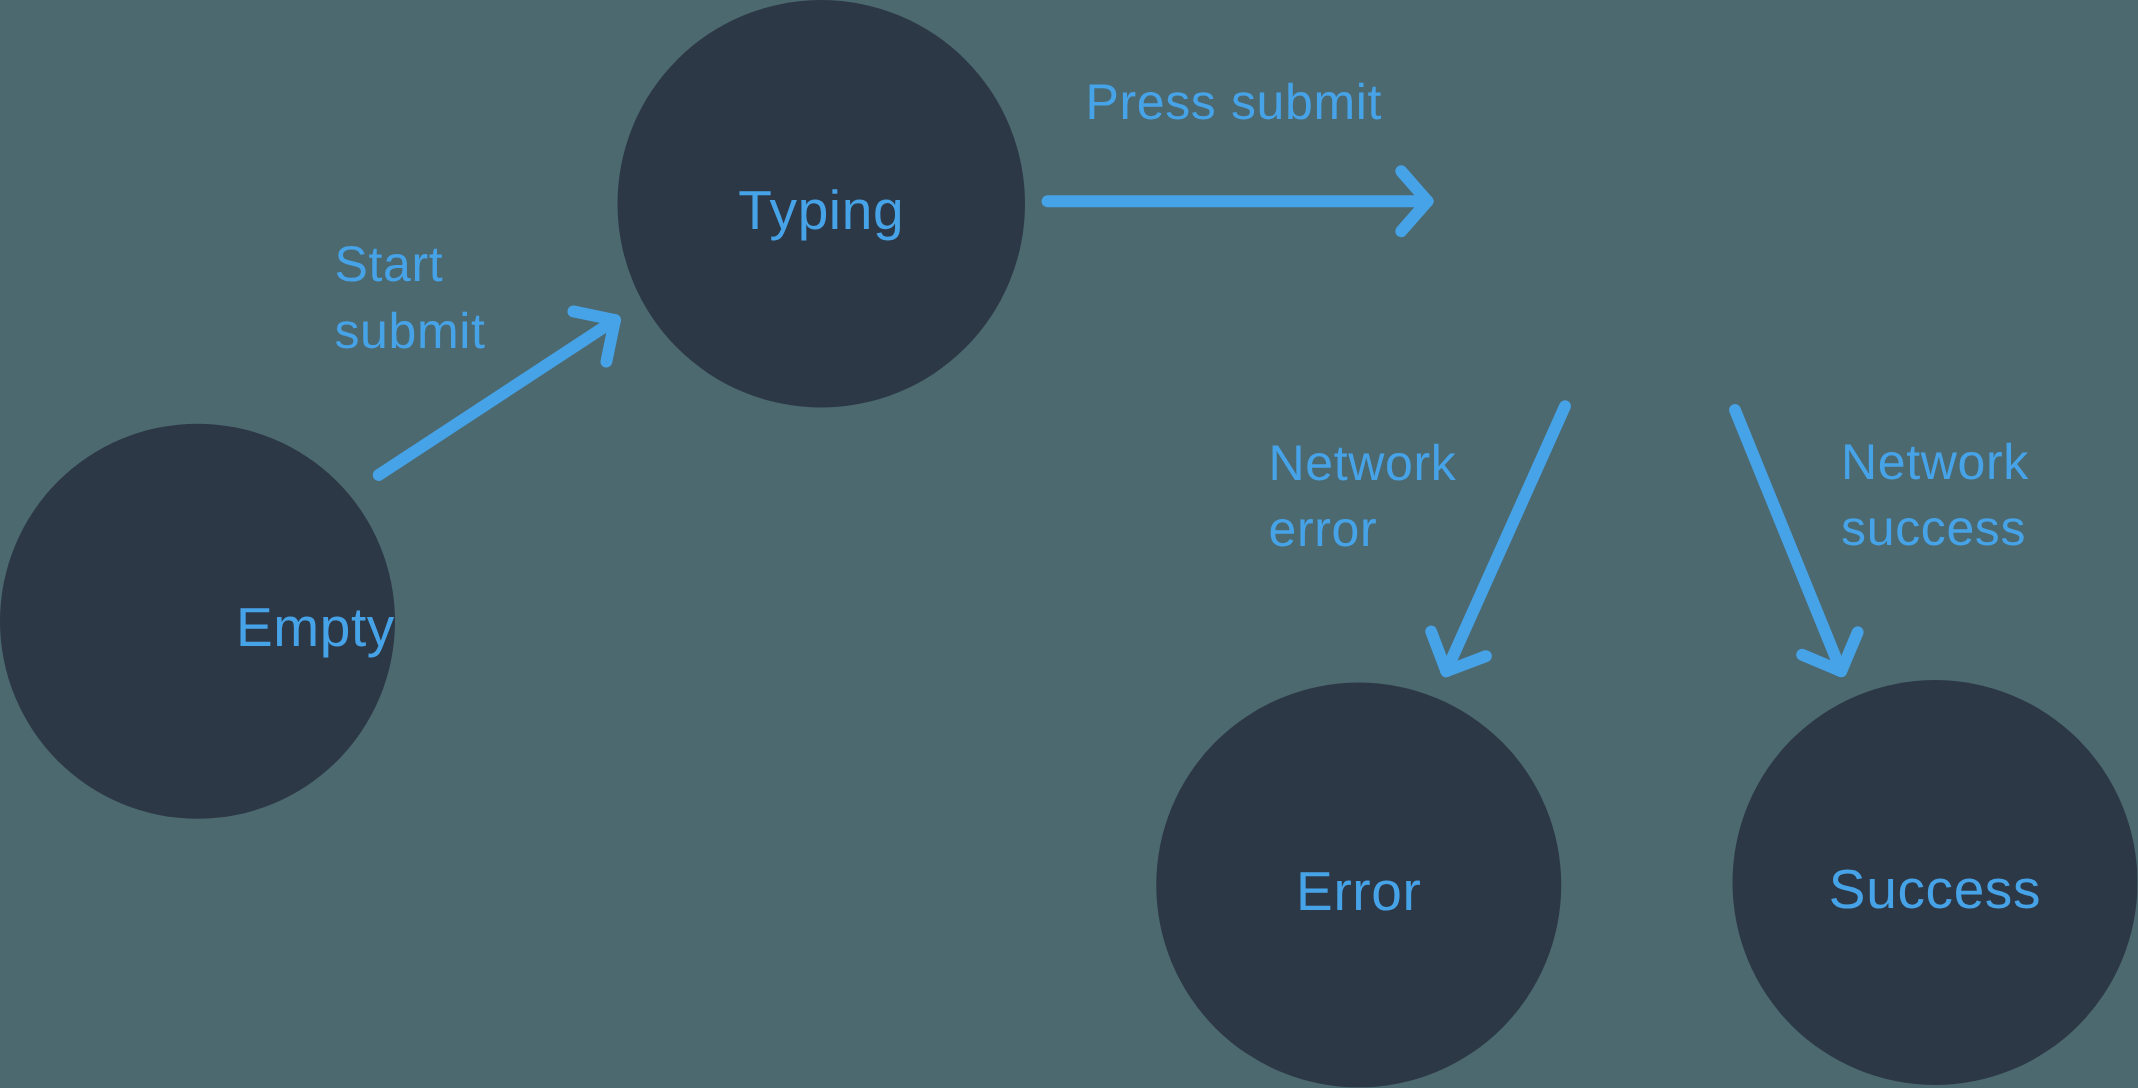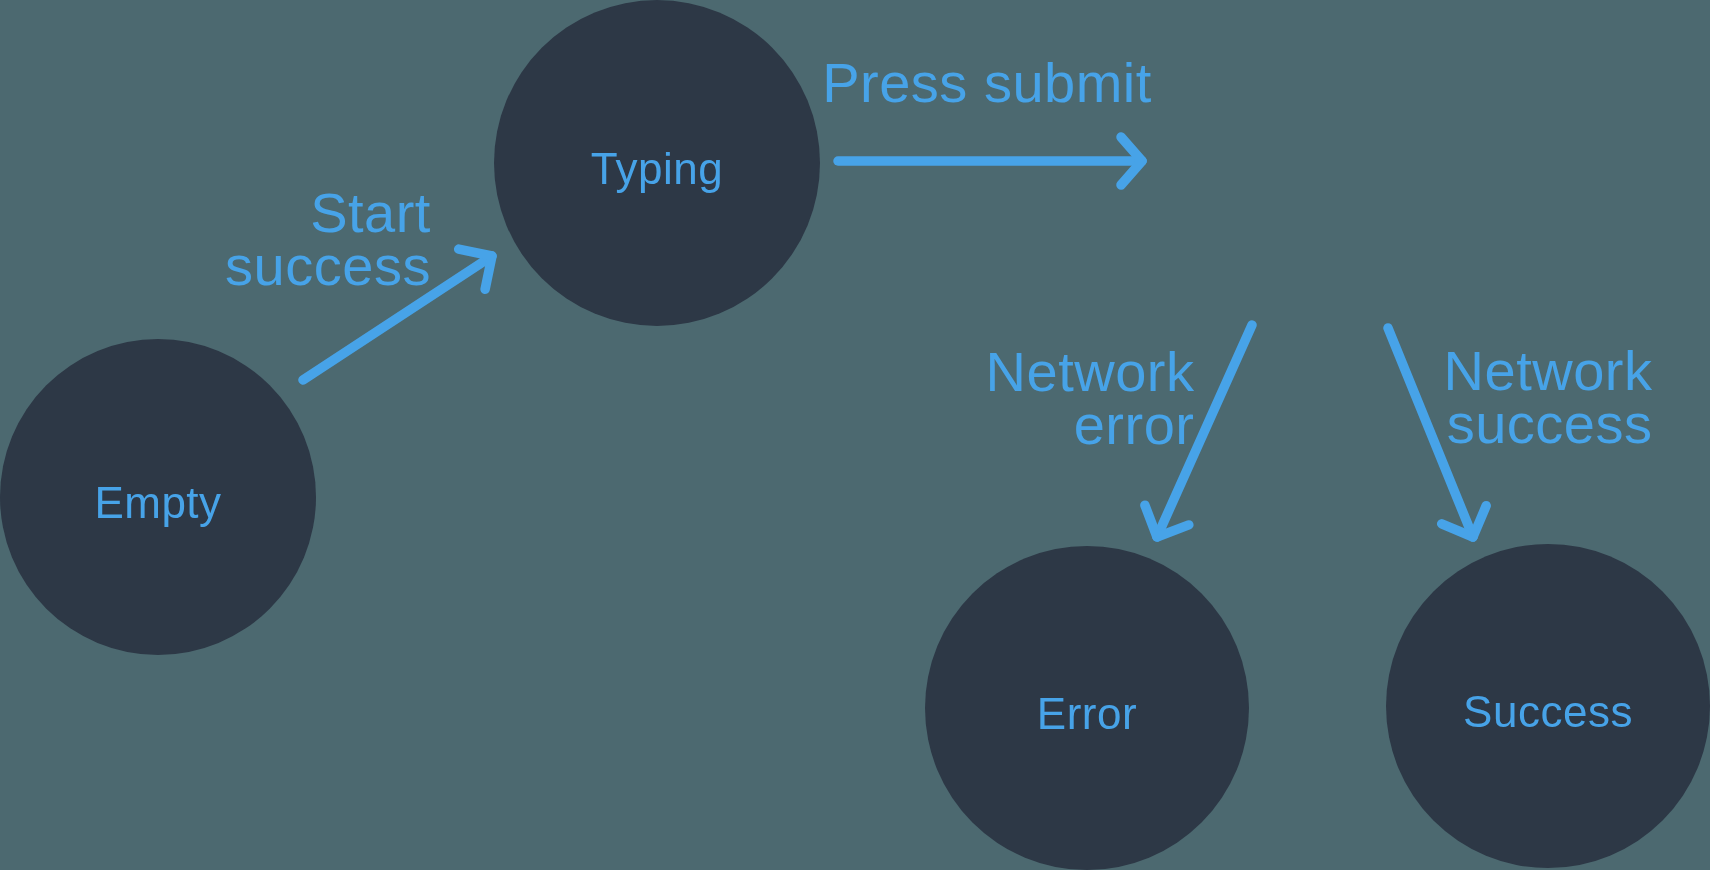--- a/index.html
+++ b/index.html
@@ -42,28 +42,28 @@
   }
   .node-label {
     color: var(--accent-color);
     font-size: 44px;
     letter-spacing: 0.5px;
     transform: translateY(6px);
   }
   .edge-label {
     position: absolute;
     color: var(--accent-color);
-    font-size: 56px;
+    font-size: 40px;
     line-height: 53px;
-    text-align: right;
+    text-align: left;
     white-space: pre-line;
     transform: translateX(-50%);
     letter-spacing: 0.5px;
   }
-  #node-empty      { left: 0px;    top: 339px; width: 316px; height: 316px; }
+  #node-empty      { left: 0px;    top: 339px; width: 316px; height: 316px; justify-content: flex-end; }
   #node-typing     { left: 494px;  top: 0px;   width: 326px; height: 326px; }
   #node-submitting { left: 1168px; top: 2px;   width: 322px; height: 322px; }
   #node-error      { left: 925px;  top: 546px; width: 324px; height: 324px; }
   #node-success    { left: 1386px; top: 544px; width: 324px; height: 324px; }
   #edge-label-start-typing    { left: 328px;  top: 186px; }
   #edge-label-press-submit    { left: 987px;  top: 56px;  }
   #edge-label-network-error   { left: 1090px; top: 345px; }
   #edge-label-network-success { left: 1548px; top: 344px; }
 </style>
 </head>
@@ -101,21 +101,21 @@
 
   <div class="node" id="node-error">
     <span class="node-label">Error</span>
   </div>
 
   <div class="node" id="node-success">
     <span class="node-label">Success</span>
   </div>
 
   <div class="edge-label" id="edge-label-start-typing">Start
-success</div>
+submit</div>
 
   <div class="edge-label" id="edge-label-press-submit">Press submit</div>
 
   <div class="edge-label" id="edge-label-network-error">Network
 error</div>
 
   <div class="edge-label" id="edge-label-network-success">Network
 success</div>
 
 </div>

